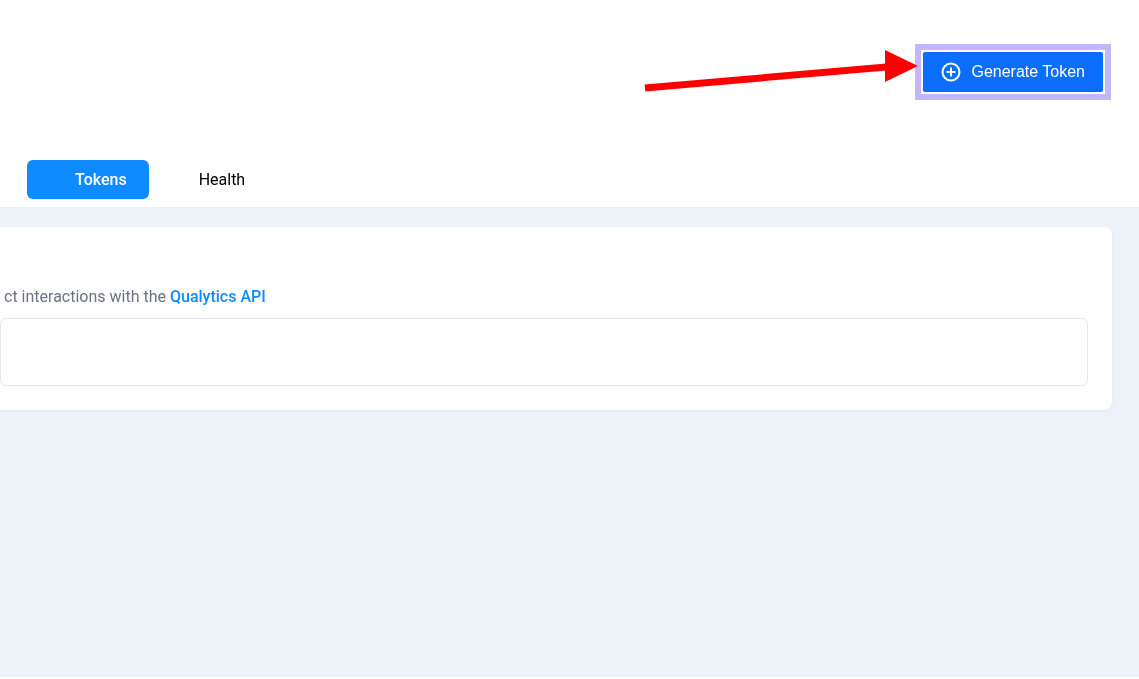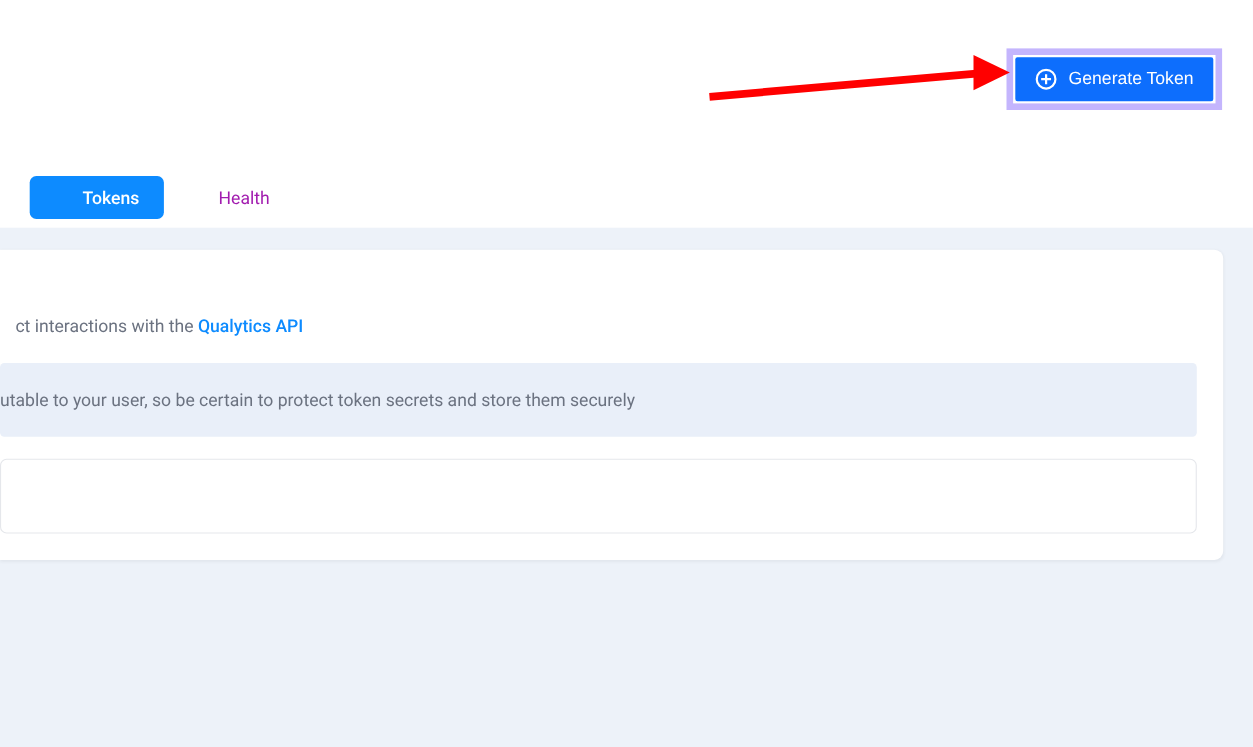--- a/index.html
+++ b/index.html
@@ -55,21 +55,21 @@
       display: flex;
       gap: 28px;
       padding: 60px 0 0 27px;
       align-items: center;
     }
     .tab {
       padding: 10px 22px;
       font-size: 16px;
       border-radius: 6px;
       cursor: pointer;
-      color: #a21caf;
+      color: #000000;
     }
     .tab.active {
       background: #0d8bff;
       color: #ffffff;
       font-weight: 500;
       padding-left: 48px;
     }
     .content-area {
       background: #edf2f9;
       margin-top: 8px;
@@ -78,22 +78,22 @@
     }
     .card {
       background: #ffffff;
       border-radius: 0 8px 8px 0;
       padding: 60px 24px 24px 0;
       box-shadow: 0 1px 3px rgba(0,0,0,0.05);
     }
     .description-line {
       font-size: 16px;
       color: #6b7280;
-      margin-bottom: 24px;
-      padding-left: 14px;
+      margin-bottom: 12px;
+      padding-left: 4px;
     }
     .api-link {
       color: #0d8bff;
       text-decoration: none;
       font-weight: 500;
     }
     .info-banner {
       background: #e9eff9;
       padding: 24px 20px 24px 0;
       font-size: 16px;
@@ -138,18 +138,15 @@
 <div class="tabs-bar">
   <div class="tab active">Tokens</div>
   <div class="tab">Health</div>
 </div>
 
 <div class="content-area">
   <div class="card">
     <div class="description-line">
       <span>ct interactions with the </span><a href="#" class="api-link">Qualytics API</a>
     </div>
-    <div class="info-banner">
-      <span>utable to your user, so be certain to protect token secrets and store them securely</span>
-    </div>
     <div class="empty-box"></div>
   </div>
 </div>
 
 </body></html>

